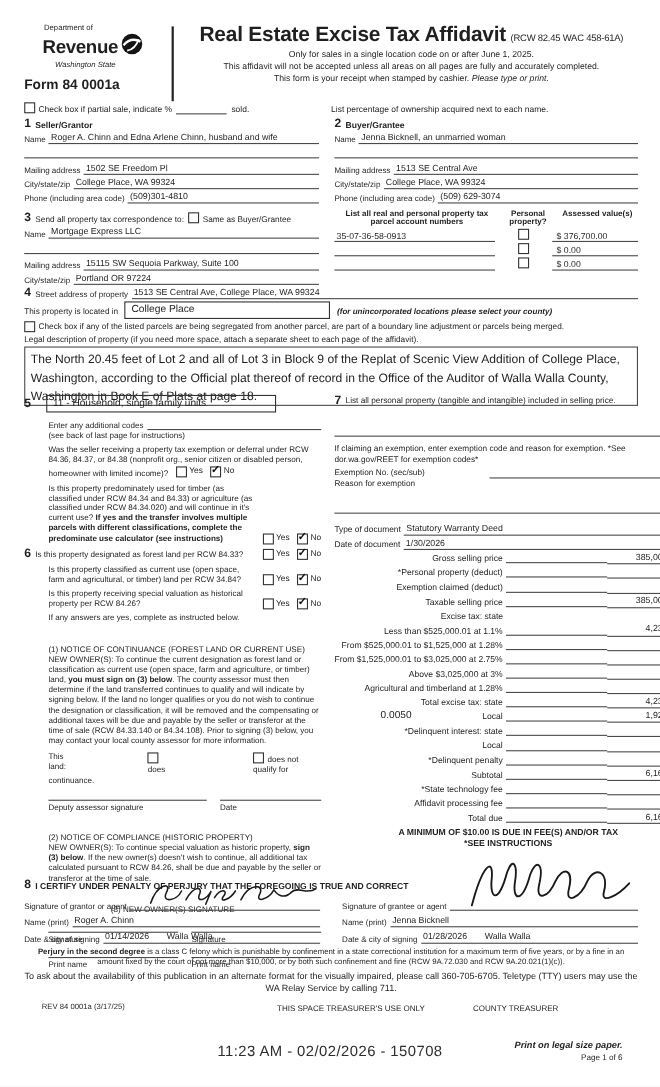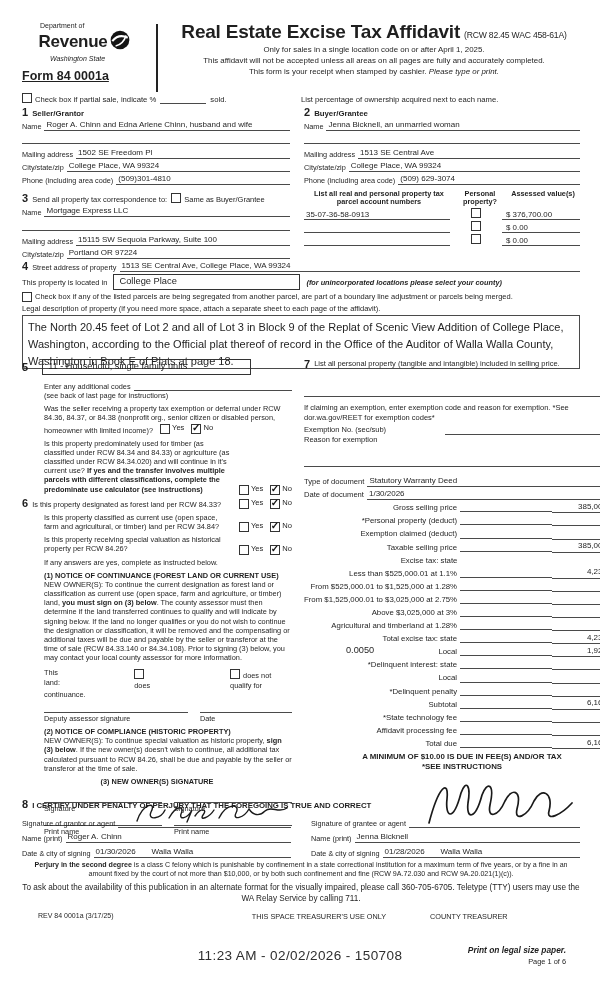--- a/index.html
+++ b/index.html
@@ -7,21 +7,21 @@
         font-family:"Liberation Sans",sans-serif;color:#1f1f1f;overflow:hidden;}
   .blk{position:absolute;left:22px;right:20px;}
   .b{font-weight:bold;} .i{font-style:italic;} 
   
   #hdr{top:22px;display:flex;}
   .logo-col{width:126px;flex:none;text-align:left;}
   .dept{font-size:7px;margin-left:18px;}
   .rev-row{display:flex;align-items:center;justify-content:center;}
   .rev{font-weight:bold;font-size:17px;letter-spacing:-0.3px;}
   .wastate{font-size:7px;font-style:italic;margin-left:28px;}
-  .formnum{font-weight:bold;font-size:12.5px;margin-top:7px;text-decoration:underline;}
+  .formnum{font-weight:bold;font-size:12.5px;margin-top:7px;}
   .hdr-div{border-left:2px solid #222;margin:2px 10px 0 8px;height:68px;flex:none;}
   .title-col{flex:1;text-align:center;}
   .ftitle{font-size:19px;font-weight:bold;letter-spacing:-0.2px;line-height:1;}
   .frcw{font-size:8.6px;font-weight:normal;margin-left:4px;}
   .fnotes{font-size:7.9px;line-height:1.4;margin-top:3px;}
   
   .frow{display:flex;align-items:flex-end;}
   .lab{font-size:7.3px;white-space:nowrap;margin-right:3px;flex:none;}
   .u{flex:1;border-bottom:1px solid #4a4a4a;font-size:8px;line-height:1.25;padding:0 2px;min-height:9px;}
   .cb{width:8px;height:8px;border:1px solid #333;display:inline-block;flex:none;position:relative;background:#fff;}
@@ -51,21 +51,21 @@
   .locnote{font-weight:bold;font-style:italic;font-size:7.3px;align-self:center;}
   .legalbox{border:1.2px solid #4a4a4a;height:46px;padding:3px 5px;font-size:11px;line-height:1.55;margin-top:2px;}
   
   #cols{top:359px;display:flex;gap:12px;}
   .c5{width:270px;flex:none;font-size:7.35px;line-height:1.25;}
   .c7{flex:1;font-size:7.5px;line-height:1.3;}
   .usebox{border:1.2px solid #333;width:202px;height:13px;font-size:9.2px;padding:1px 0 0 5px;flex:none;}
   .qrow{display:flex;margin-top:4px;}
   .qrow .qt{flex:1;padding-right:4px;}
   .qrow .yn{align-self:flex-end;}
-  .nh{font-weight:bold;margin-top:4px;}
+  .nh{font-weight:normal;margin-top:19px;}
   .bline{border-bottom:1px solid #4a4a4a;}
   .sigpair{display:flex;gap:12px;margin-top:13px;}
   .sigpair .sp{flex:1;border-top:1px solid #4a4a4a;font-size:7.3px;padding-top:1px;}
   .sigpair .spd{flex:none;width:92px;border-top:1px solid #4a4a4a;font-size:7.3px;padding-top:1px;}
   .center{text-align:center;}
   
   .trow{display:flex;align-items:flex-end;height:13.1px;}
   .tl{margin-left:auto;white-space:nowrap;font-size:7.8px;flex:none;}
   .tline{width:92px;flex:0 1 92px;min-width:5px;border-bottom:1px solid #4a4a4a;margin:0 0 1px 3px;}
   .tv{flex:0 0 66px;text-align:right;border-bottom:1px solid #4a4a4a;font-size:8px;padding-right:2px;}
@@ -112,21 +112,21 @@
       </div>
       <div class="wastate">Washington State</div>
       <div class="formnum">Form 84 0001a</div>
     </div>
     <div class="hdr-div"></div>
     <div class="title-col">
       <div class="ftitle">
         <span>Real Estate Excise Tax Affidavit</span><span class="frcw">(RCW 82.45 WAC 458-61A)</span>
       </div>
       <div class="fnotes">
-        <div>Only for sales in a single location code on or after April 1, 2025.</div>
+        <div>Only for sales in a single location code on or after June 1, 2025.</div>
         <div>This affidavit will not be accepted unless all areas on all pages are fully and accurately completed.</div>
         <div><span>This form is your receipt when stamped by cashier. </span><span class="i">Please type or print.</span></div>
       </div>
     </div>
   </div>
 
   <div class="blk" id="partial">
     <div class="half">
       <span class="cb" style="margin-right:3px;top:-1px;"></span>
       <span>Check box if partial sale, indicate %</span>
@@ -479,21 +479,21 @@
         <div class="s8row">
           <span class="lab">Signature of grantor or agent</span>
           <span class="u"></span>
         </div>
         <div class="s8row">
           <span class="lab">Name (print)</span>
           <span class="u">Roger A. Chinn</span>
         </div>
         <div class="s8row">
           <span class="lab">Date &amp; city of signing</span>
-          <span class="u"><span class="dcity">01/30/2026</span><span>Walla Walla</span></span>
+          <span class="u"><span class="dcity">01/14/2026</span><span>Walla Walla</span></span>
         </div>
       </div>
       <div class="s8c">
         <svg class="sig-svg" style="top:-36px;right:4px;" width="155" height="52" viewBox="0 0 155 52">
           <path d="M8 46 C18 8 28 2 26 22 C24 40 32 46 40 16 C45 2 50 8 47 26 C45 42 54 44 61 18 C66 4 74 6 69 28 C66 42 77 40 84 24 C91 10 101 13 96 32 C93 45 106 40 113 24 C120 10 133 15 128 34 C125 45 140 38 151 26" fill="none" stroke="#1a1a1a" stroke-width="1.7" stroke-linecap="round"></path>
         </svg>
         <div class="s8row">
           <span class="lab">Signature of grantee or agent</span>
           <span class="u"></span>
         </div>

